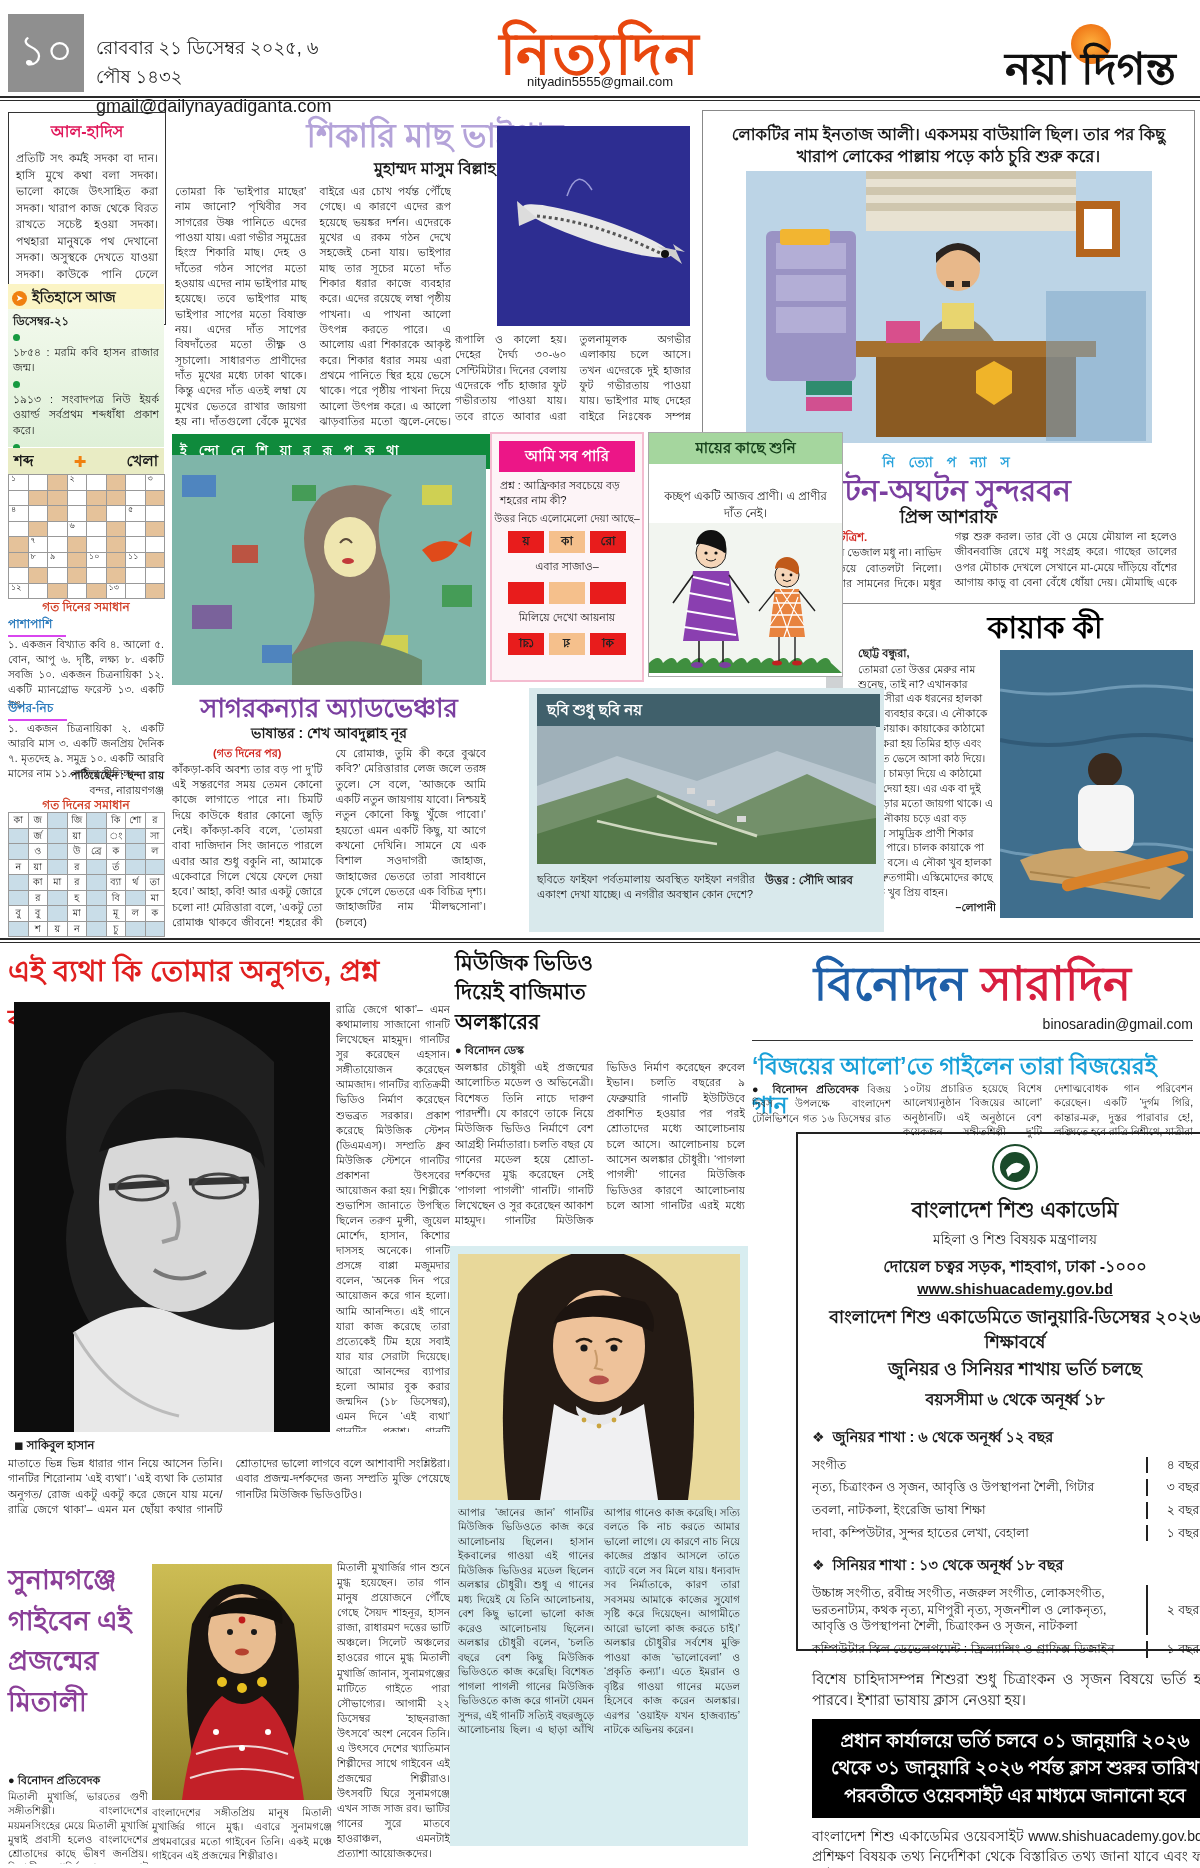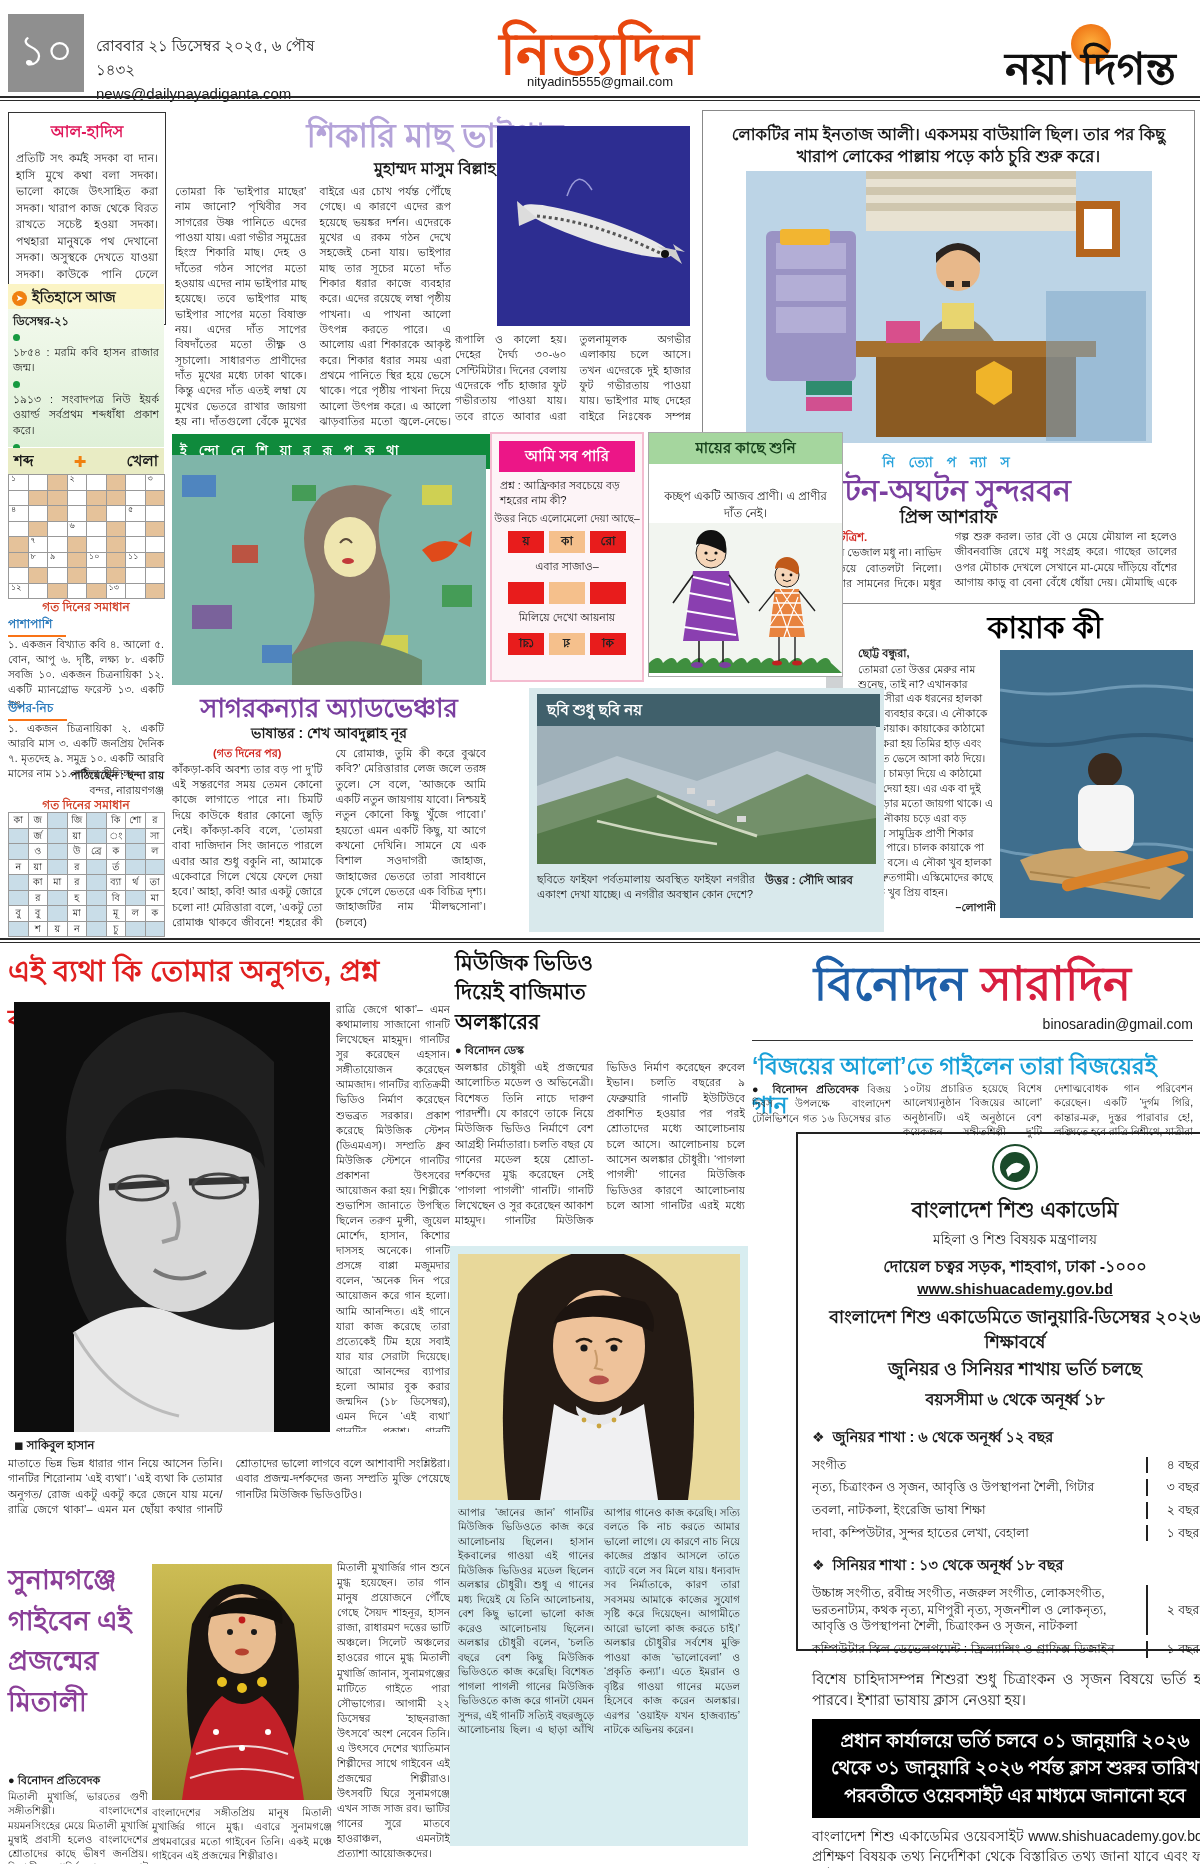--- a/index.html
+++ b/index.html
@@ -30,21 +30,21 @@
   .histblock .it{display:flex;gap:4px;margin-bottom:3px;text-align:justify;flex-direction:column;}
   .dot{width:7px;height:7px;border-radius:50%;background:#169a40;flex:0 0 7px;margin-top:3px;}
   .gamebar{background:#e9ecc4;display:flex;align-items:center;justify-content:space-between;padding:1px 6px;font-size:15px;font-weight:bold;}
   .plus{color:#f08010;font-size:15px;}
   .grid{display:grid;grid-template-columns:repeat(8,1fr);border-left:1px solid #999;border-top:1px solid #999;background:#fff;}
   .grid .cell{border-right:1px solid #999;border-bottom:1px solid #999;height:14.5px;font-size:8px;padding:0 0 0 2px;line-height:1.1;background:#fff;}
   .grid .sh{background:#e5c29a;}
   .sgrid .cell{height:14.5px;font-size:9.5px;text-align:center;line-height:14.5px;padding:0;}
   .sgrid .blk{background:#c9dde8;}
   .redlbl{color:#d2422a;font-size:12px;font-weight:bold;text-align:center;}
-  .cluehead{color:#2b7bbd;font-weight:bold;font-size:12px;border-bottom:2px solid #f97316;display:inline-block;padding-right:14px;}
+  .cluehead{color:#2b7bbd;font-weight:bold;font-size:12px;border-bottom:2px solid #d946ef;display:inline-block;padding-right:14px;}
   .clue{font-size:10.4px;line-height:1.45;text-align:justify;}
   
   .viper-title{color:#b4a3d9;font-size:33px;font-weight:bold;}
   .imgbox{display:block;}
   
   .novelbox{border:1px solid #888;}
   .novel-label{color:#29a3dc;font-weight:bold;font-size:14px;letter-spacing:5px;}
   .novel-title{color:#7b3fa0;font-size:30px;font-weight:bold;}
   .chapter{color:#d2241d;font-weight:bold;font-size:11.5px;text-align:center;}
   
@@ -83,23 +83,23 @@
   .adrow .d{flex:0 0 70px;border-left:2px solid #222;text-align:center;display:flex;align-items:center;justify-content:center;}
   .blackbox{background:#000;color:#fff;text-align:center;}
   .diam{color:#222;font-size:14px;margin-right:8px;}
 </style>
 </head>
 <body>
 
 <div id="page">
 
   <div class="abs pagenum" style="left:8px;top:14px;width:76px;height:78px;">১০</div>
-  <div class="abs" style="left:96px;top:34px;width:260px;font-size:15px;line-height:1.6;">
+  <div class="abs" style="left:96px;top:34px;width:260px;font-size:18px;line-height:1.6;">
     <div>রোববার ২১ ডিসেম্বর ২০২৫, ৬ পৌষ ১৪৩২</div>
-    <div>news@dailynayadiganta.com</div>
+    <div>gmail@dailynayadiganta.com</div>
   </div>
   <div class="abs c masthead" style="left:420px;top:10px;width:360px;">নিত্যদিন</div>
   <div class="abs c" style="left:420px;top:74px;width:360px;font-size:13px;">nityadin5555@gmail.com</div>
   <div class="abs" style="left:1005px;top:22px;width:190px;height:70px;">
     <span class="sun" style="left:66px;top:2px;"></span>
     <span class="brand abs" style="left:0;top:14px;width:190px;text-align:center;">নয়া দিগন্ত</span>
   </div>
   <div class="abs rule2" style="left:0;top:96px;width:1200px;"></div>
 
   <div class="abs hadis" style="left:8px;top:112px;width:142px;">

